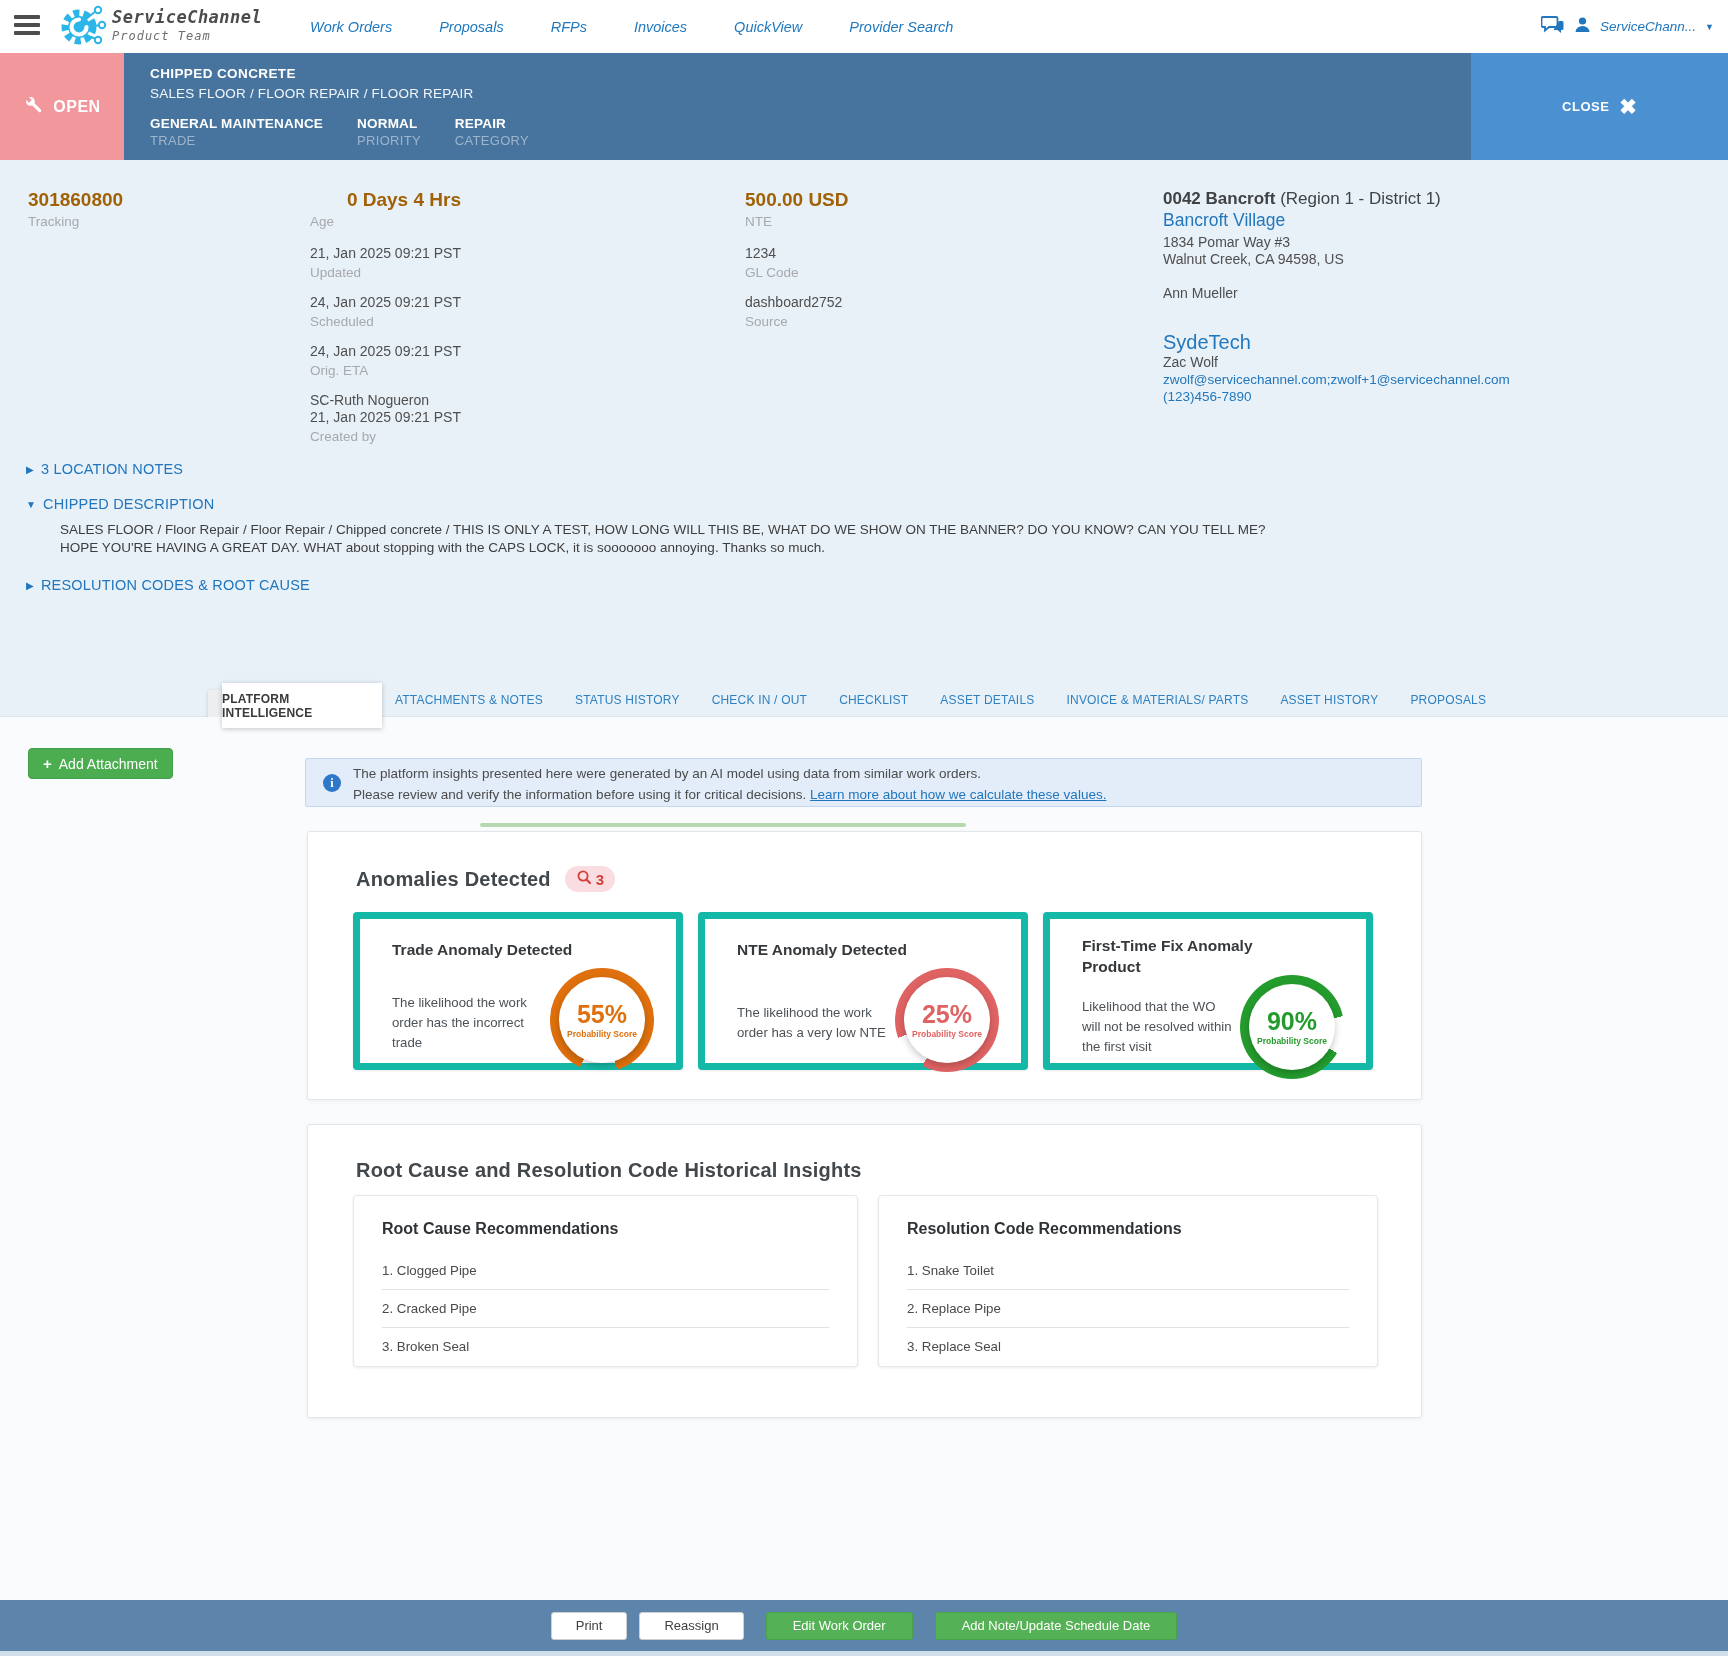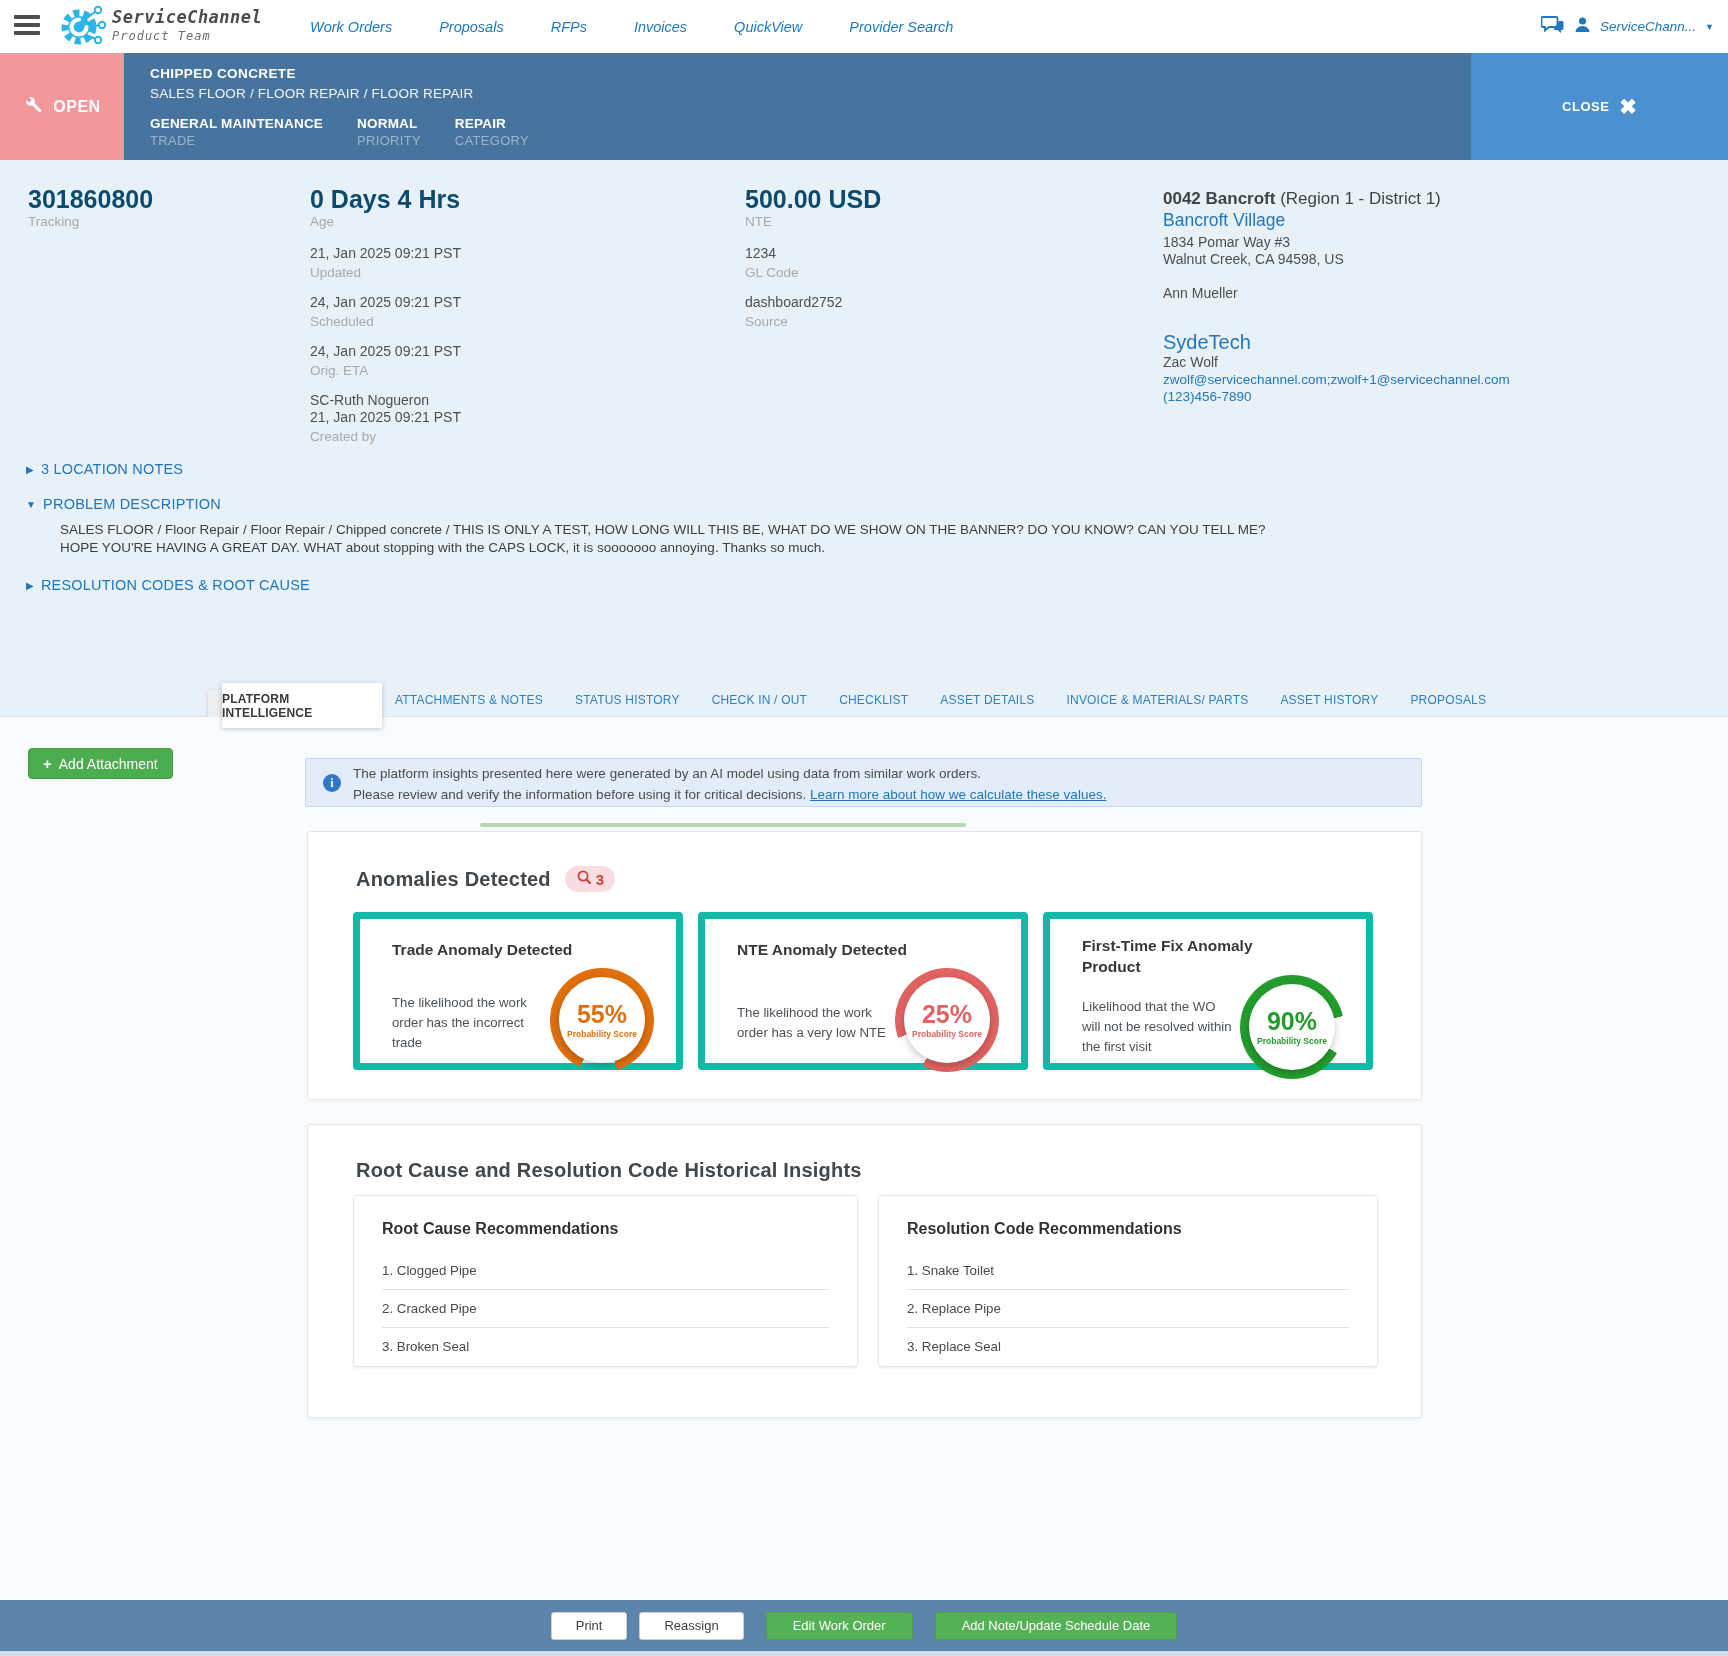--- a/index.html
+++ b/index.html
@@ -31,21 +31,21 @@
   .banner-fields { display:flex; gap:34px; margin-top:15px; }
   .bf-value { color:#fff; font-size:13.5px; font-weight:bold; letter-spacing:0.2px; }
   .bf-label { color:#9db4cb; font-size:13px; margin-top:2px; letter-spacing:0.3px; }
   .close-btn { position:absolute; right:0; top:0; width:257px; height:107px; background:#4b90d0; display:flex; align-items:center; justify-content:center; gap:10px; cursor:pointer; }
   .close-label { color:#fff; font-size:13px; font-weight:bold; letter-spacing:0.5px; }
   .close-x { color:#fff; font-size:21px; font-weight:bold; line-height:1; }
 
   
   .mid { position:absolute; top:160px; left:0; width:1728px; height:557px; background:#e9f1f8; border-bottom:1px solid #dde4ea; }
   .col { position:absolute; top:28px; }
-  .big { font-size:25px; font-weight:bold; color:#0c4a6e; line-height:23px; }
+  .big { font-size:19px; font-weight:bold; color:#a16207; line-height:23px;text-align:right; }
   .label { font-size:13.5px; color:#a7a9ac; line-height:17px; margin-top:2px; }
   .val { font-size:14px; color:#4f4f4f; line-height:17px; }
   .group { margin-bottom:13px; }
   .link { color:#2277bd; cursor:pointer; text-decoration:none; }
   .loc-store { font-size:17px; color:#3f4346; line-height:21px; }
   .loc-name { font-size:17.5px; line-height:22px; }
   .prov-name { font-size:20px; line-height:24px; }
 
   .section-toggle { position:absolute; left:26px; font-size:14.5px; color:#2176bd; cursor:pointer; letter-spacing:0.2px; }
   .toggle-caret { font-size:10px; margin-right:7px; vertical-align:1px; }
@@ -251,21 +251,21 @@
     <div class="val">Zac Wolf</div>
     <div style="font-size:13.5px; line-height:16px; margin-top:1px;"><span class="link">zwolf@servicechannel.com;zwolf+1@servicechannel.com</span></div>
     <div style="font-size:13.5px; line-height:16px; margin-top:1px;"><span class="link">(123)456-7890</span></div>
   </div>
 
   <div class="section-toggle" style="top:301px;">
     <span class="toggle-caret">▶</span><span>3 LOCATION NOTES</span>
   </div>
 
   <div class="section-toggle" style="top:336px;">
-    <span class="toggle-caret">▼</span><span>PROBLEM DESCRIPTION</span>
+    <span class="toggle-caret">▼</span><span>CHIPPED DESCRIPTION</span>
   </div>
   <div class="problem-text" style="top:360px;">SALES FLOOR / Floor Repair / Floor Repair / Chipped concrete / THIS IS ONLY A TEST, HOW LONG WILL THIS BE, WHAT DO WE SHOW ON THE BANNER? DO YOU KNOW? CAN YOU TELL ME?</div>
   <div class="problem-text" style="top:378px;">HOPE YOU'RE HAVING A GREAT DAY. WHAT about stopping with the CAPS LOCK, it is sooooooo annoying. Thanks so much.</div>
 
   <div class="section-toggle" style="top:417px;">
     <span class="toggle-caret">▶</span><span>RESOLUTION CODES &amp; ROOT CAUSE</span>
   </div>
 
   <div class="tab-ghost"></div>
   <div class="tab-active">PLATFORM INTELLIGENCE</div>

